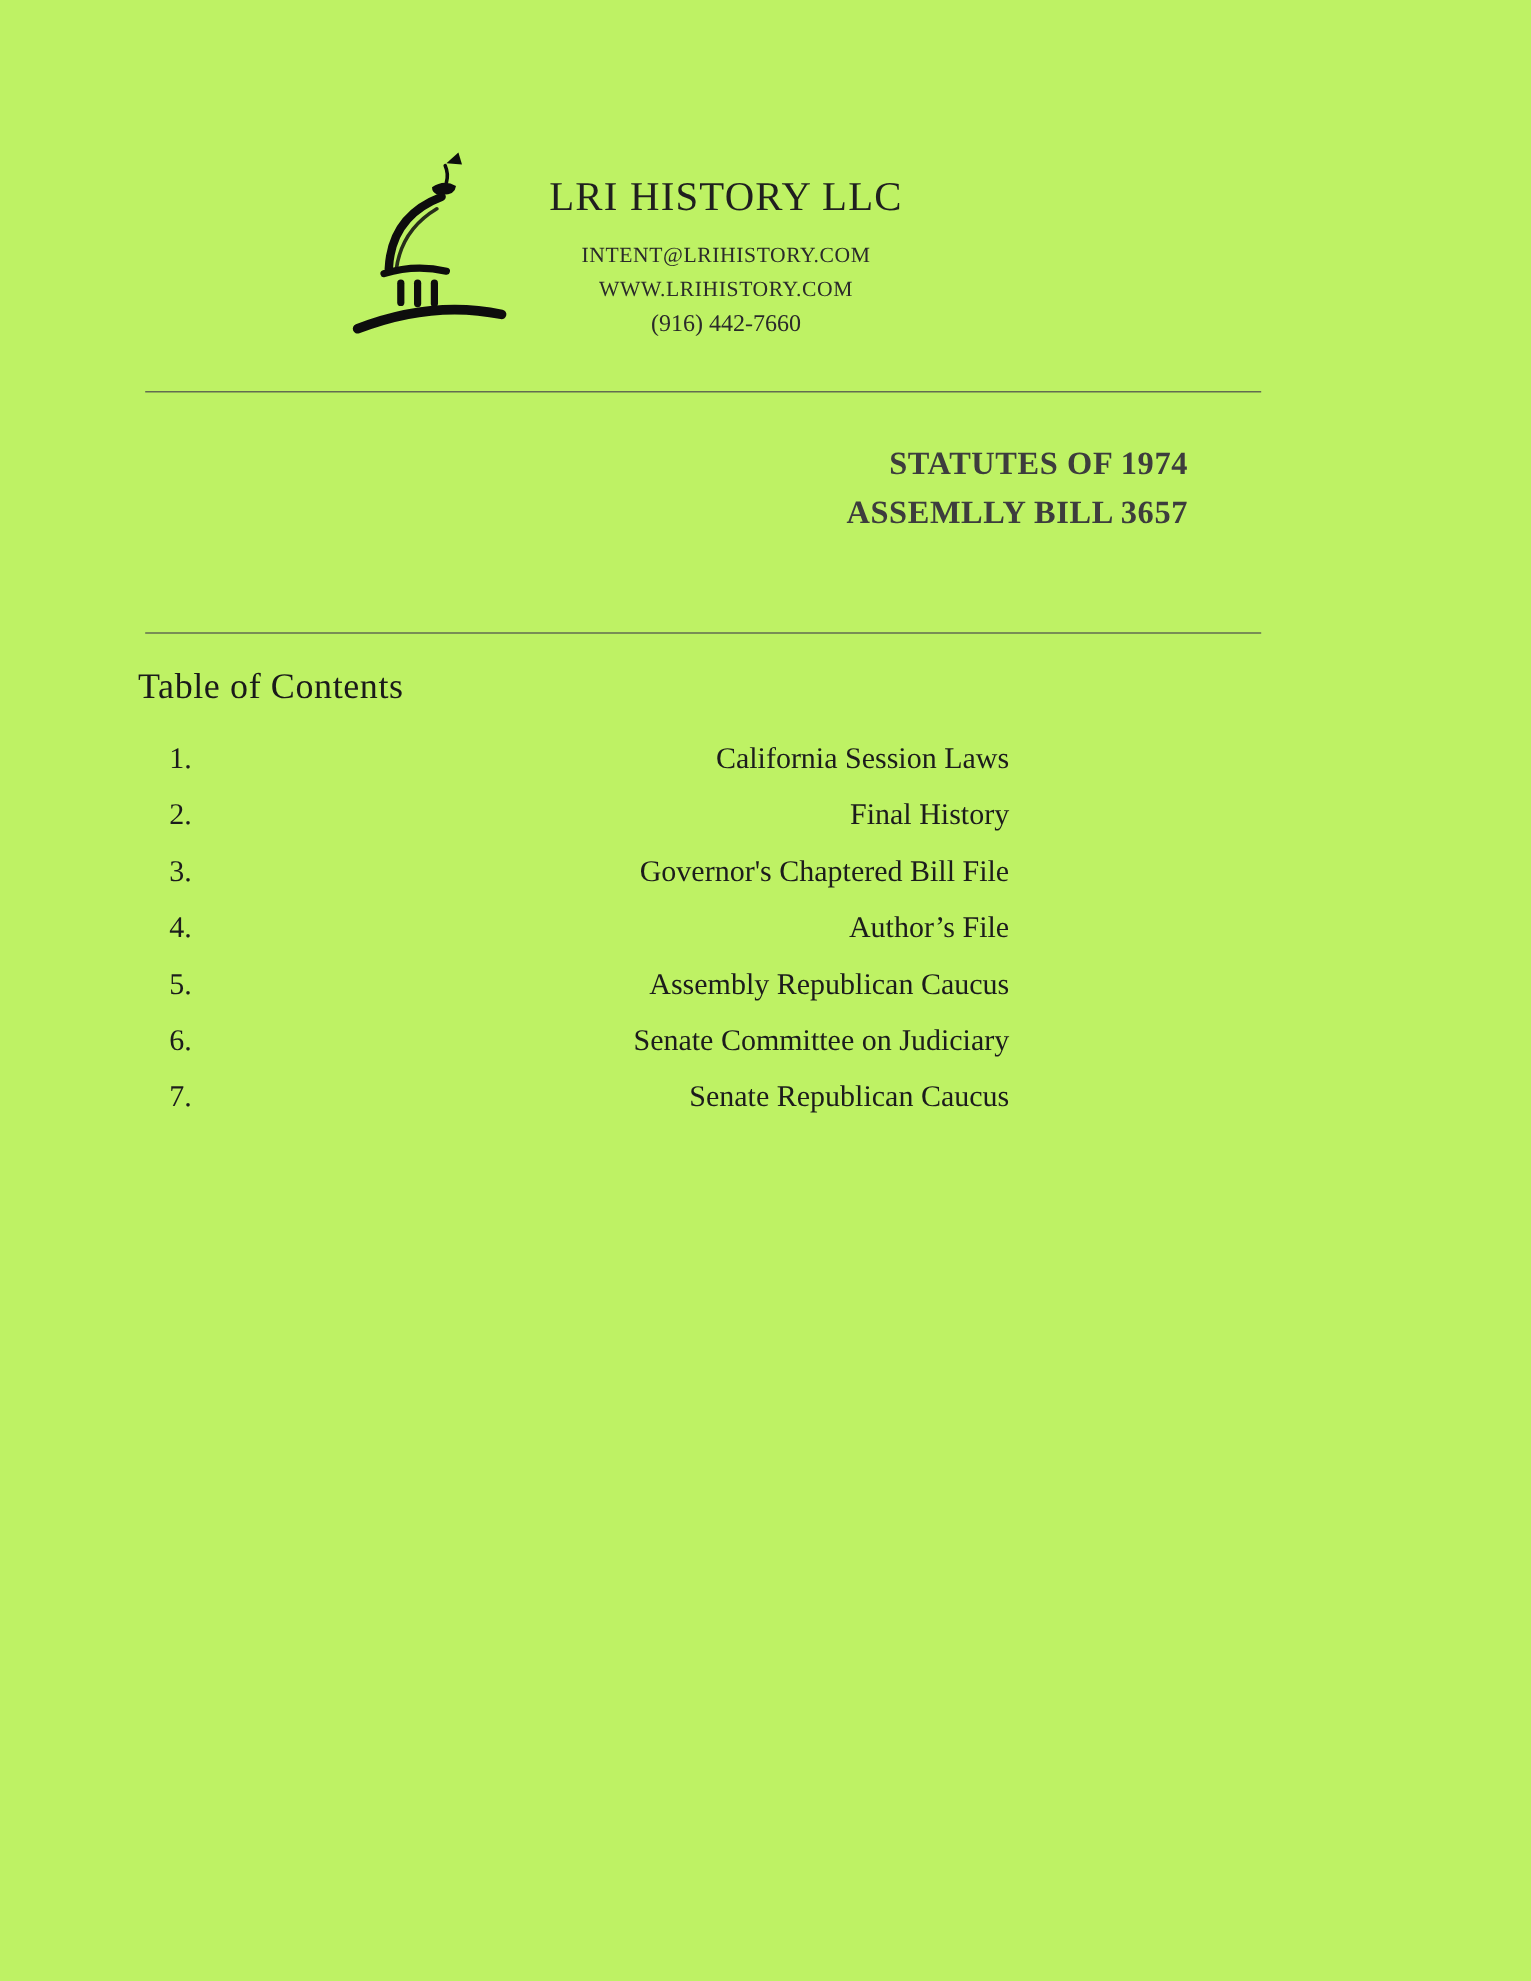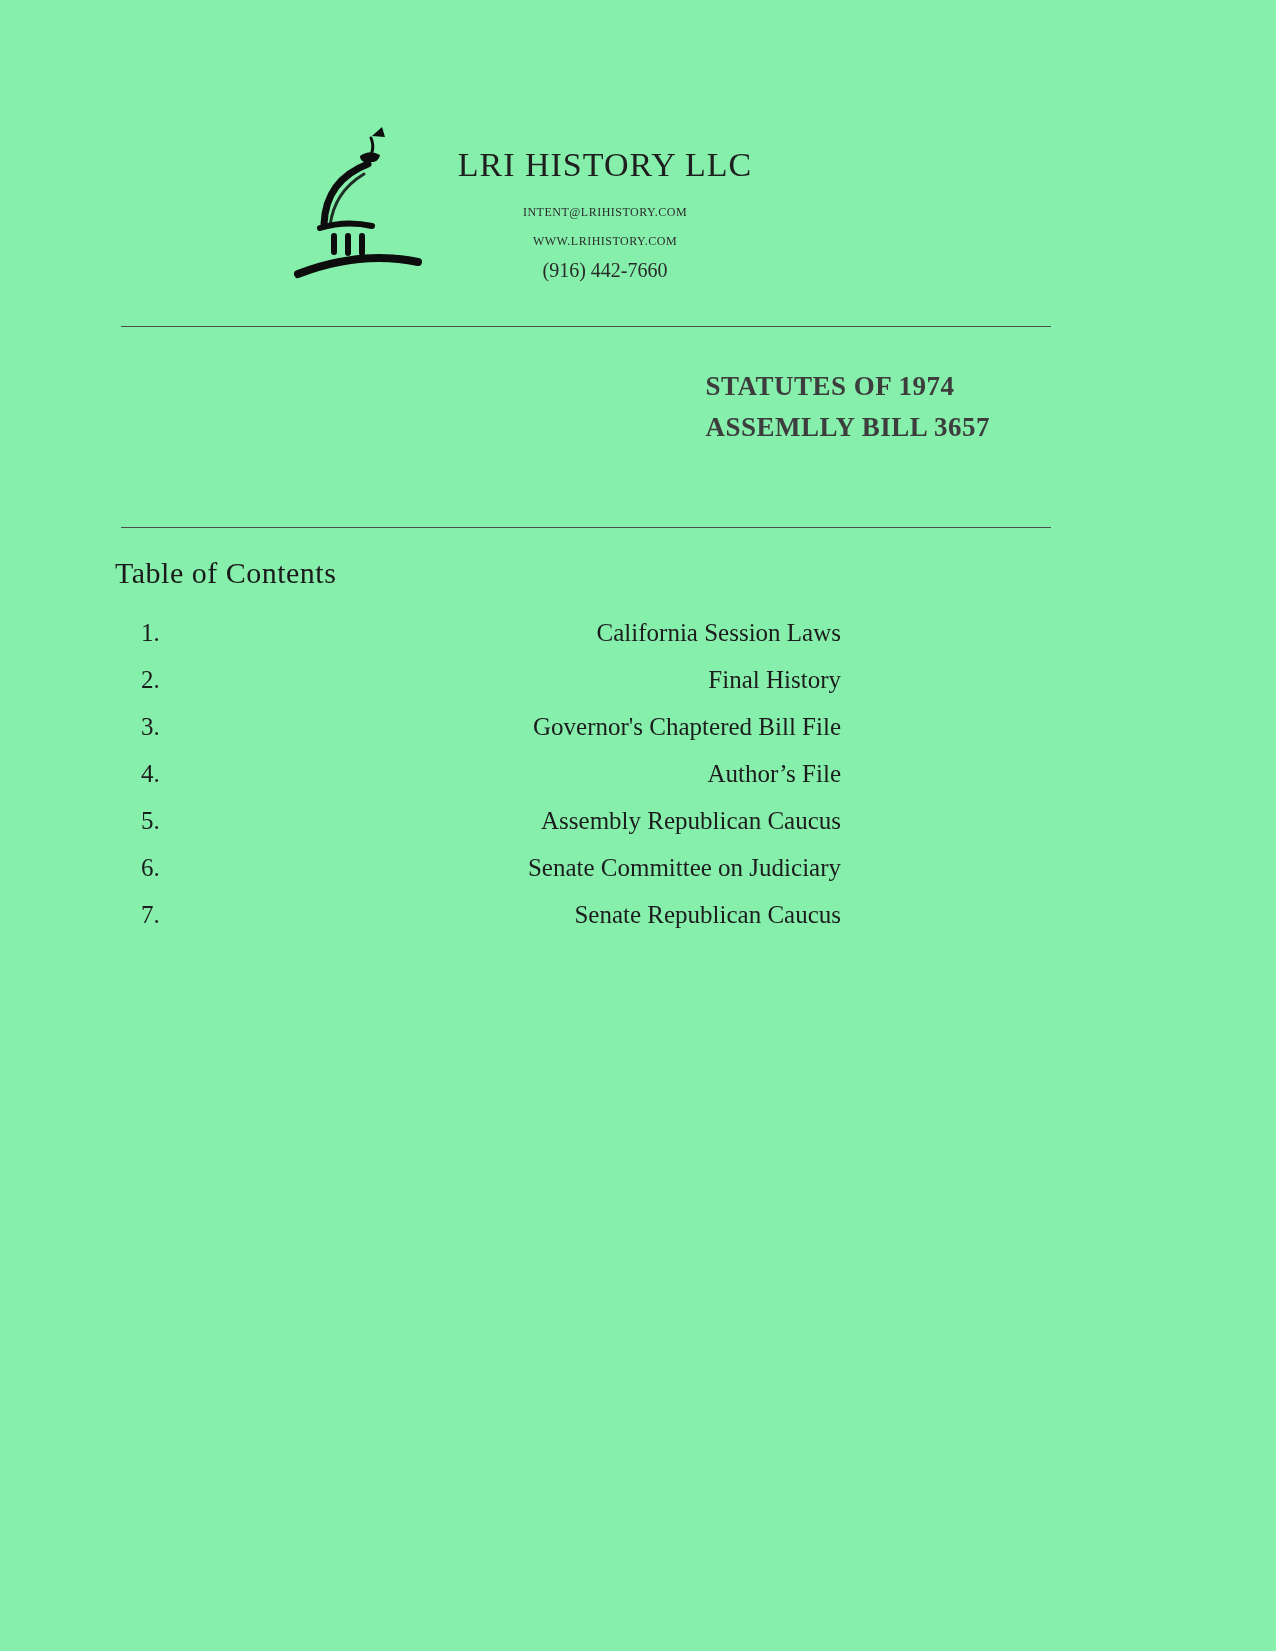--- a/index.html
+++ b/index.html
@@ -1,21 +1,21 @@
 <!DOCTYPE html>
 <html><head>
 <meta charset="utf-8">
 <style>
   * { margin: 0; padding: 0; box-sizing: border-box; }
   html, body { background: #ffffff; }
   .page {
     position: relative;
     width: 1276px;
     height: 1651px;
-    background: #86efac;
+    background: #bef264;
     font-family: "Liberation Serif", serif;
     color: #1a1a1a;
     margin: 0 auto;
     overflow: hidden;
   }
 
   
   .logo-wrap {
     position: absolute;
     left: 290px;
@@ -31,21 +31,21 @@
     text-align: center;
   }
   .company-name {
     font-size: 34px;
     letter-spacing: 1px;
     color: #1f1f1f;
     white-space: nowrap;
     margin-bottom: 14px;
   }
   .contact-line {
-    font-size: 12px;
+    font-size: 18px;
     letter-spacing: 0.5px;
     color: #2a2a2a;
     line-height: 29px;
     white-space: nowrap;
   }
   .phone-line {
     font-size: 20px;
     color: #2a2a2a;
     line-height: 29px;
     white-space: nowrap;
@@ -60,21 +60,21 @@
     background: #4d4d4d;
   }
   .rule-top { top: 326px; }
   .rule-bottom { top: 527px; }
 
   
   .statutes-block {
     position: absolute;
     top: 366px;
     right: 286px;
-    text-align: left;
+    text-align: right;
     font-weight: bold;
     font-size: 27px;
     color: #3d3d3d;
     line-height: 41px;
     letter-spacing: 0.5px;
     margin-left: 20px;
   }
   .statutes-block div { white-space: pre-wrap; }
 
   

